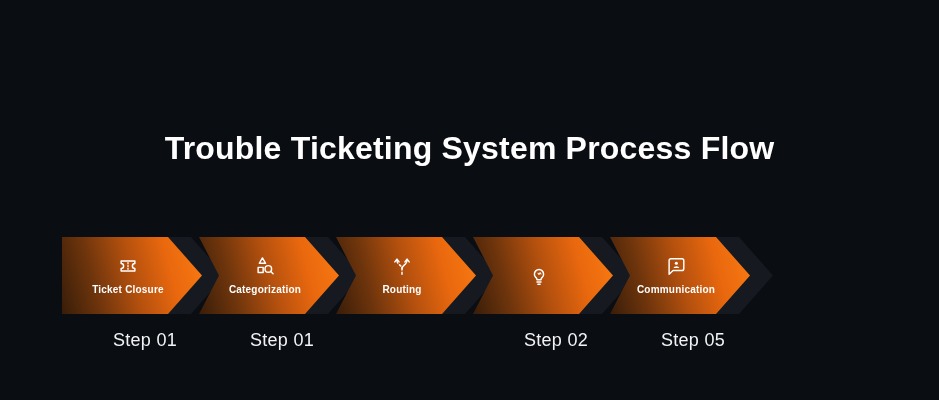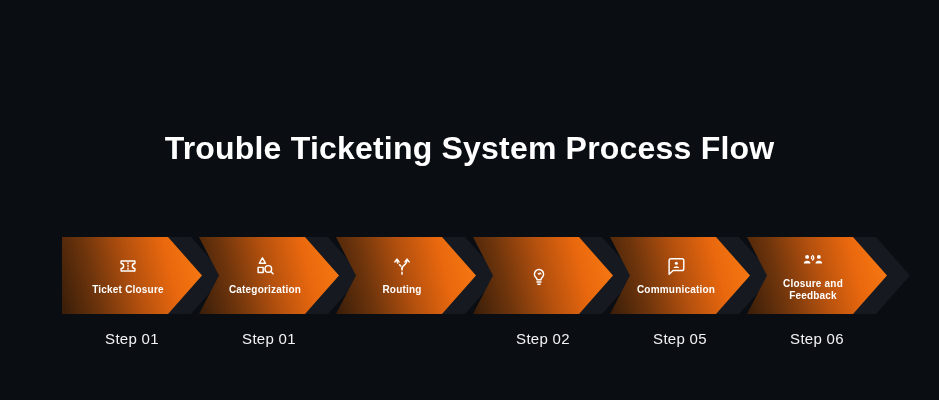--- a/index.html
+++ b/index.html
@@ -75,25 +75,25 @@
     font-weight: 700;
     line-height: 1.2;
     text-align: center;
     max-width: 98px;
     letter-spacing: 0.2px;
   }
 
   .step-num {
     position: absolute;
     top: 93px;
-    left: 4px;
+    left: 17px;
     width: 132px;
     text-align: center;
     color: #f2f3f5;
-    font-size: 15px;
+    font-size: 18px;
     font-weight: 400;
     letter-spacing: 0.3px;
   }
   
   .step.raised-num .step-num { top: 87px; }
 
   .icon { width: 22px; height: 22px; }
 </style>
 </head>
 <body>
@@ -177,33 +177,15 @@
             <path d="M20.5 15 a2 2 0 0 1 -2 2 H8.8 L4.5 21 V6 a2 2 0 0 1 2 -2 h12 a2 2 0 0 1 2 2 Z"></path>
             <circle cx="12.4" cy="9" r="1.7" fill="#ffffff" stroke="none"></circle>
             <path d="M9.2 14.3 a3.3 2.6 0 0 1 6.4 0 Z" fill="#ffffff" stroke="none"></path>
           </svg>
         </span>
         <div class="step-label">Communication</div>
       </div>
       <div class="step-num">Step 05</div>
     </div>
 
-    <div class="step" style="left:747px">
-      <div class="arrow-shadow notched"></div>
-      <div class="arrow notched"></div>
-      <div class="content">
-        <span>
-          <svg class="icon" viewBox="0 0 24 24" fill="none" stroke="#ffffff" stroke-width="1.5" stroke-linecap="round" stroke-linejoin="round">
-            <circle cx="5.6" cy="8.6" r="2.1" fill="#ffffff" stroke="none"></circle>
-            <path d="M2 15.8 a3.6 3.1 0 0 1 7.2 0 Z" fill="#ffffff" stroke="none"></path>
-            <path d="M11.6 7 a3.6 3.6 0 0 1 0 5"></path>
-            <path d="M10.2 8.4 a1.7 1.7 0 0 1 0 2.2" stroke-width="1.2"></path>
-            <circle cx="18.4" cy="8.6" r="2.1" fill="#ffffff" stroke="none"></circle>
-            <path d="M14.8 15.8 a3.6 3.1 0 0 1 7.2 0 Z" fill="#ffffff" stroke="none"></path>
-          </svg>
-        </span>
-        <div class="step-label">Closure and Feedback</div>
-      </div>
-      <div class="step-num">Step 06</div>
-    </div>
 
   </div>
 </div>
 
 </body></html>

